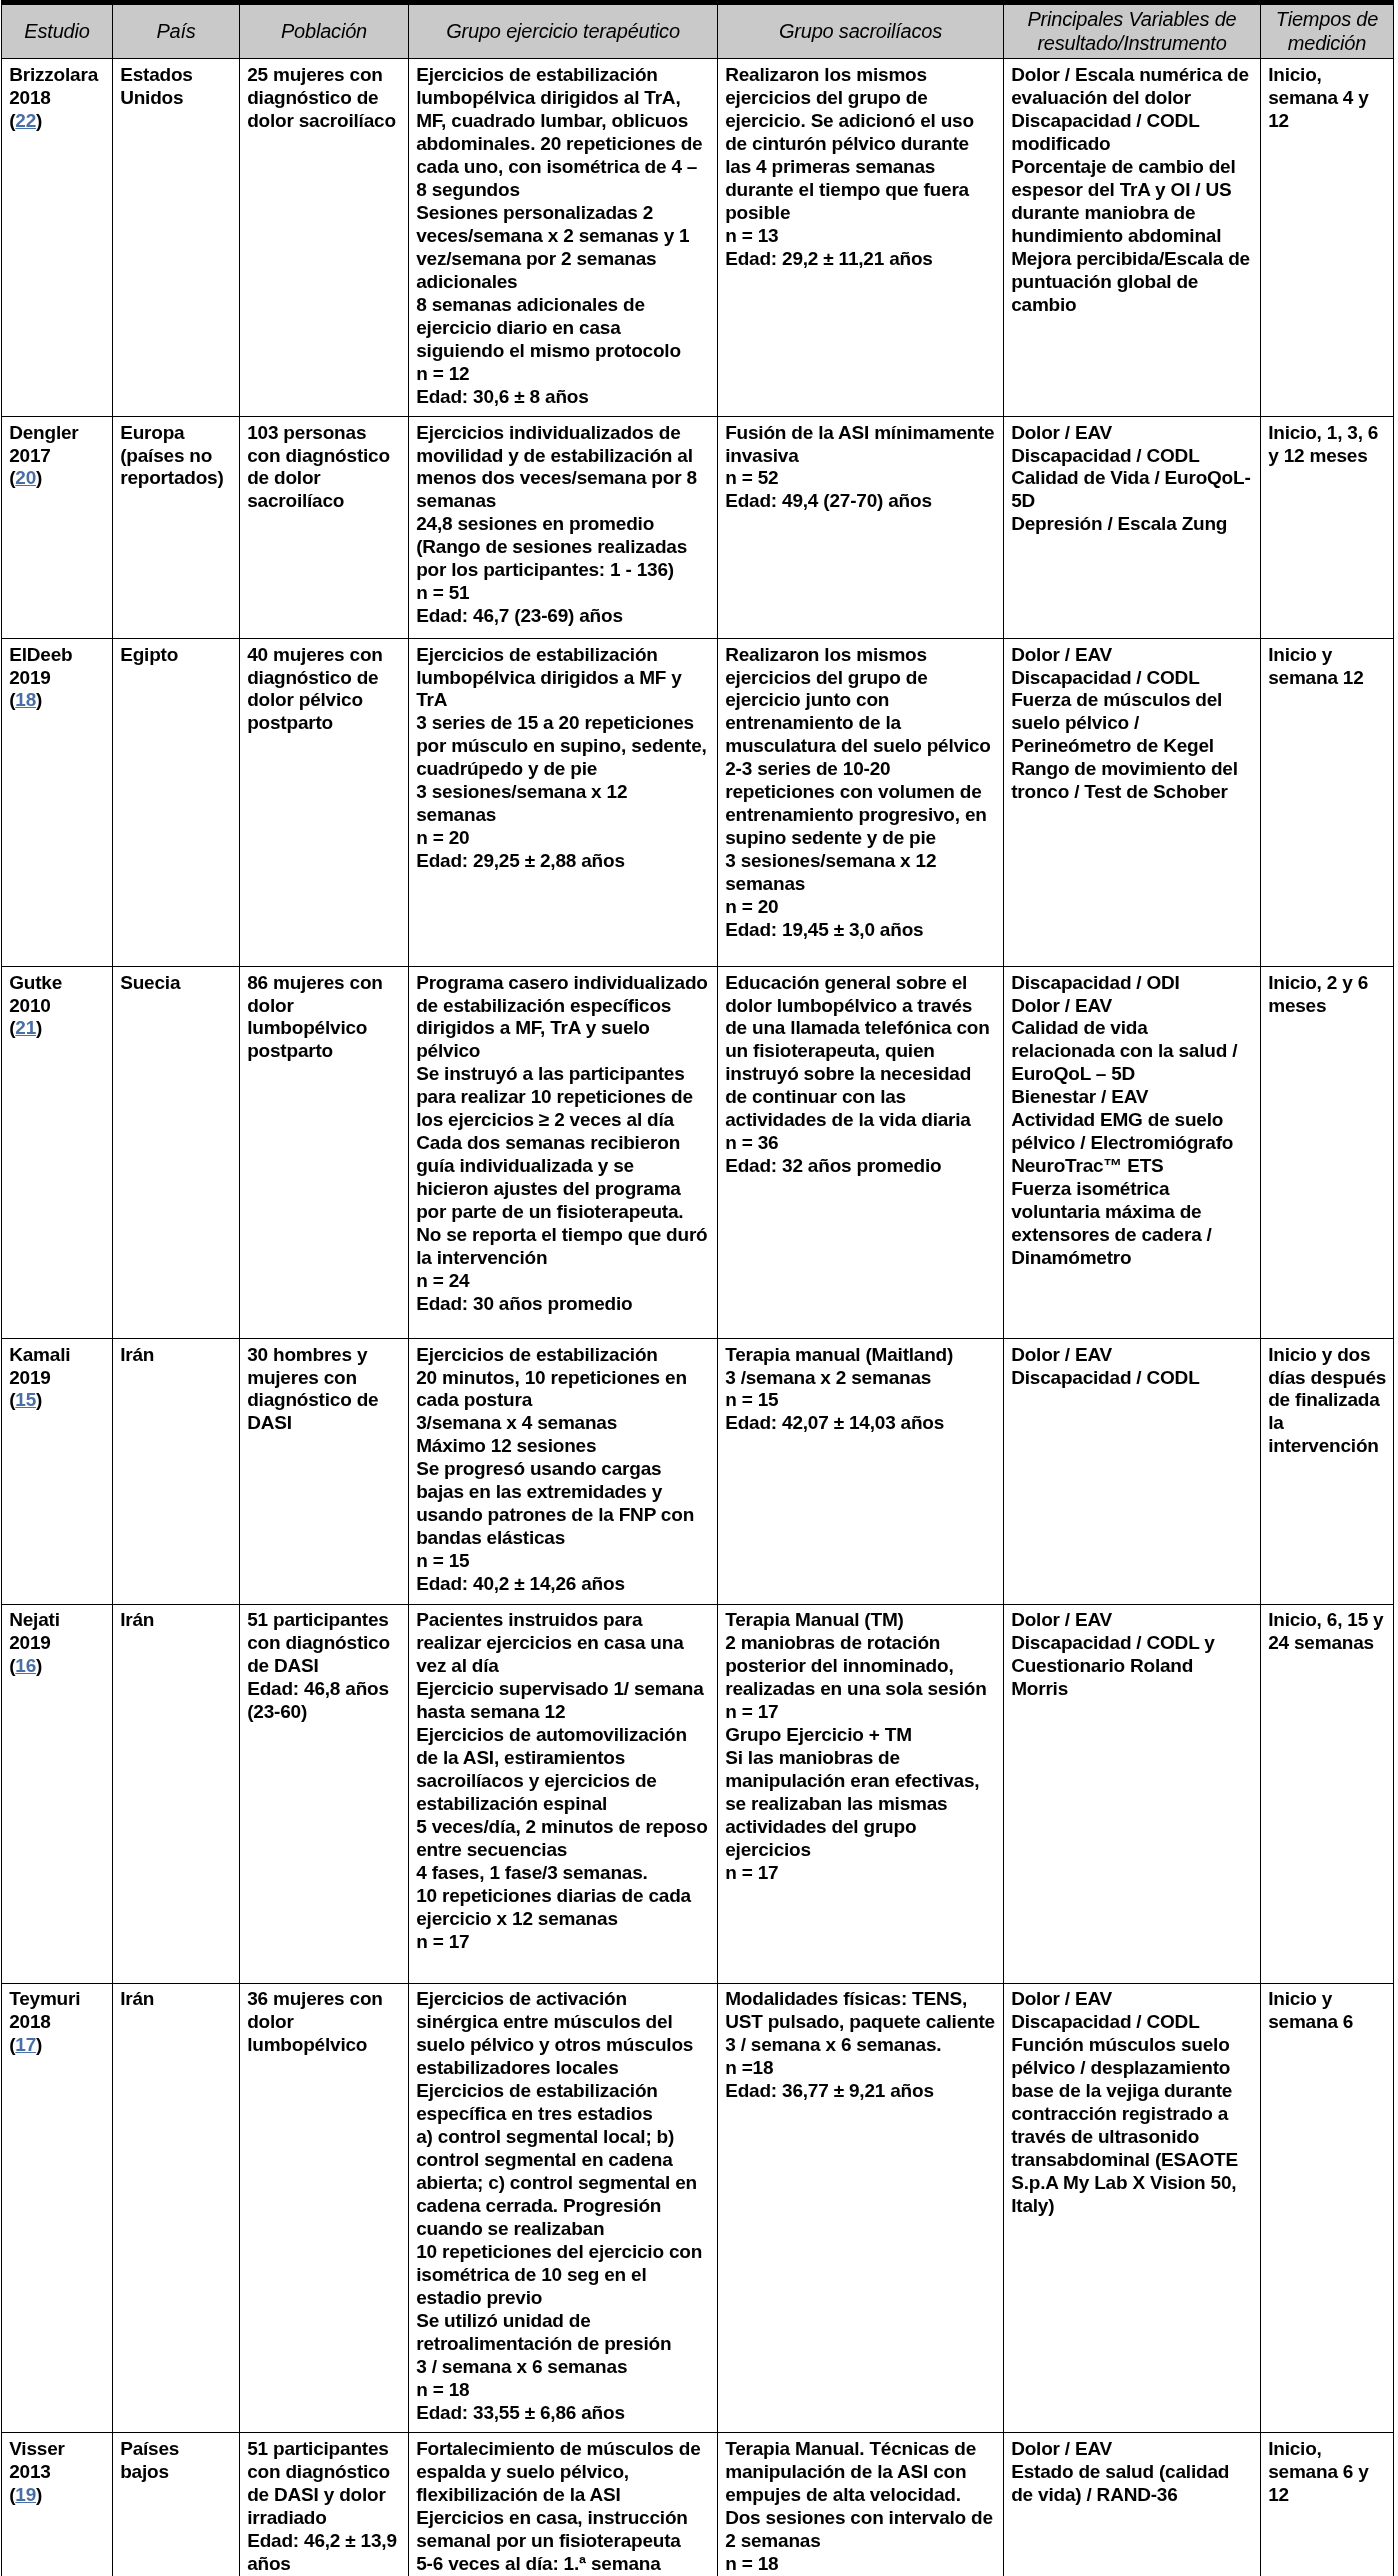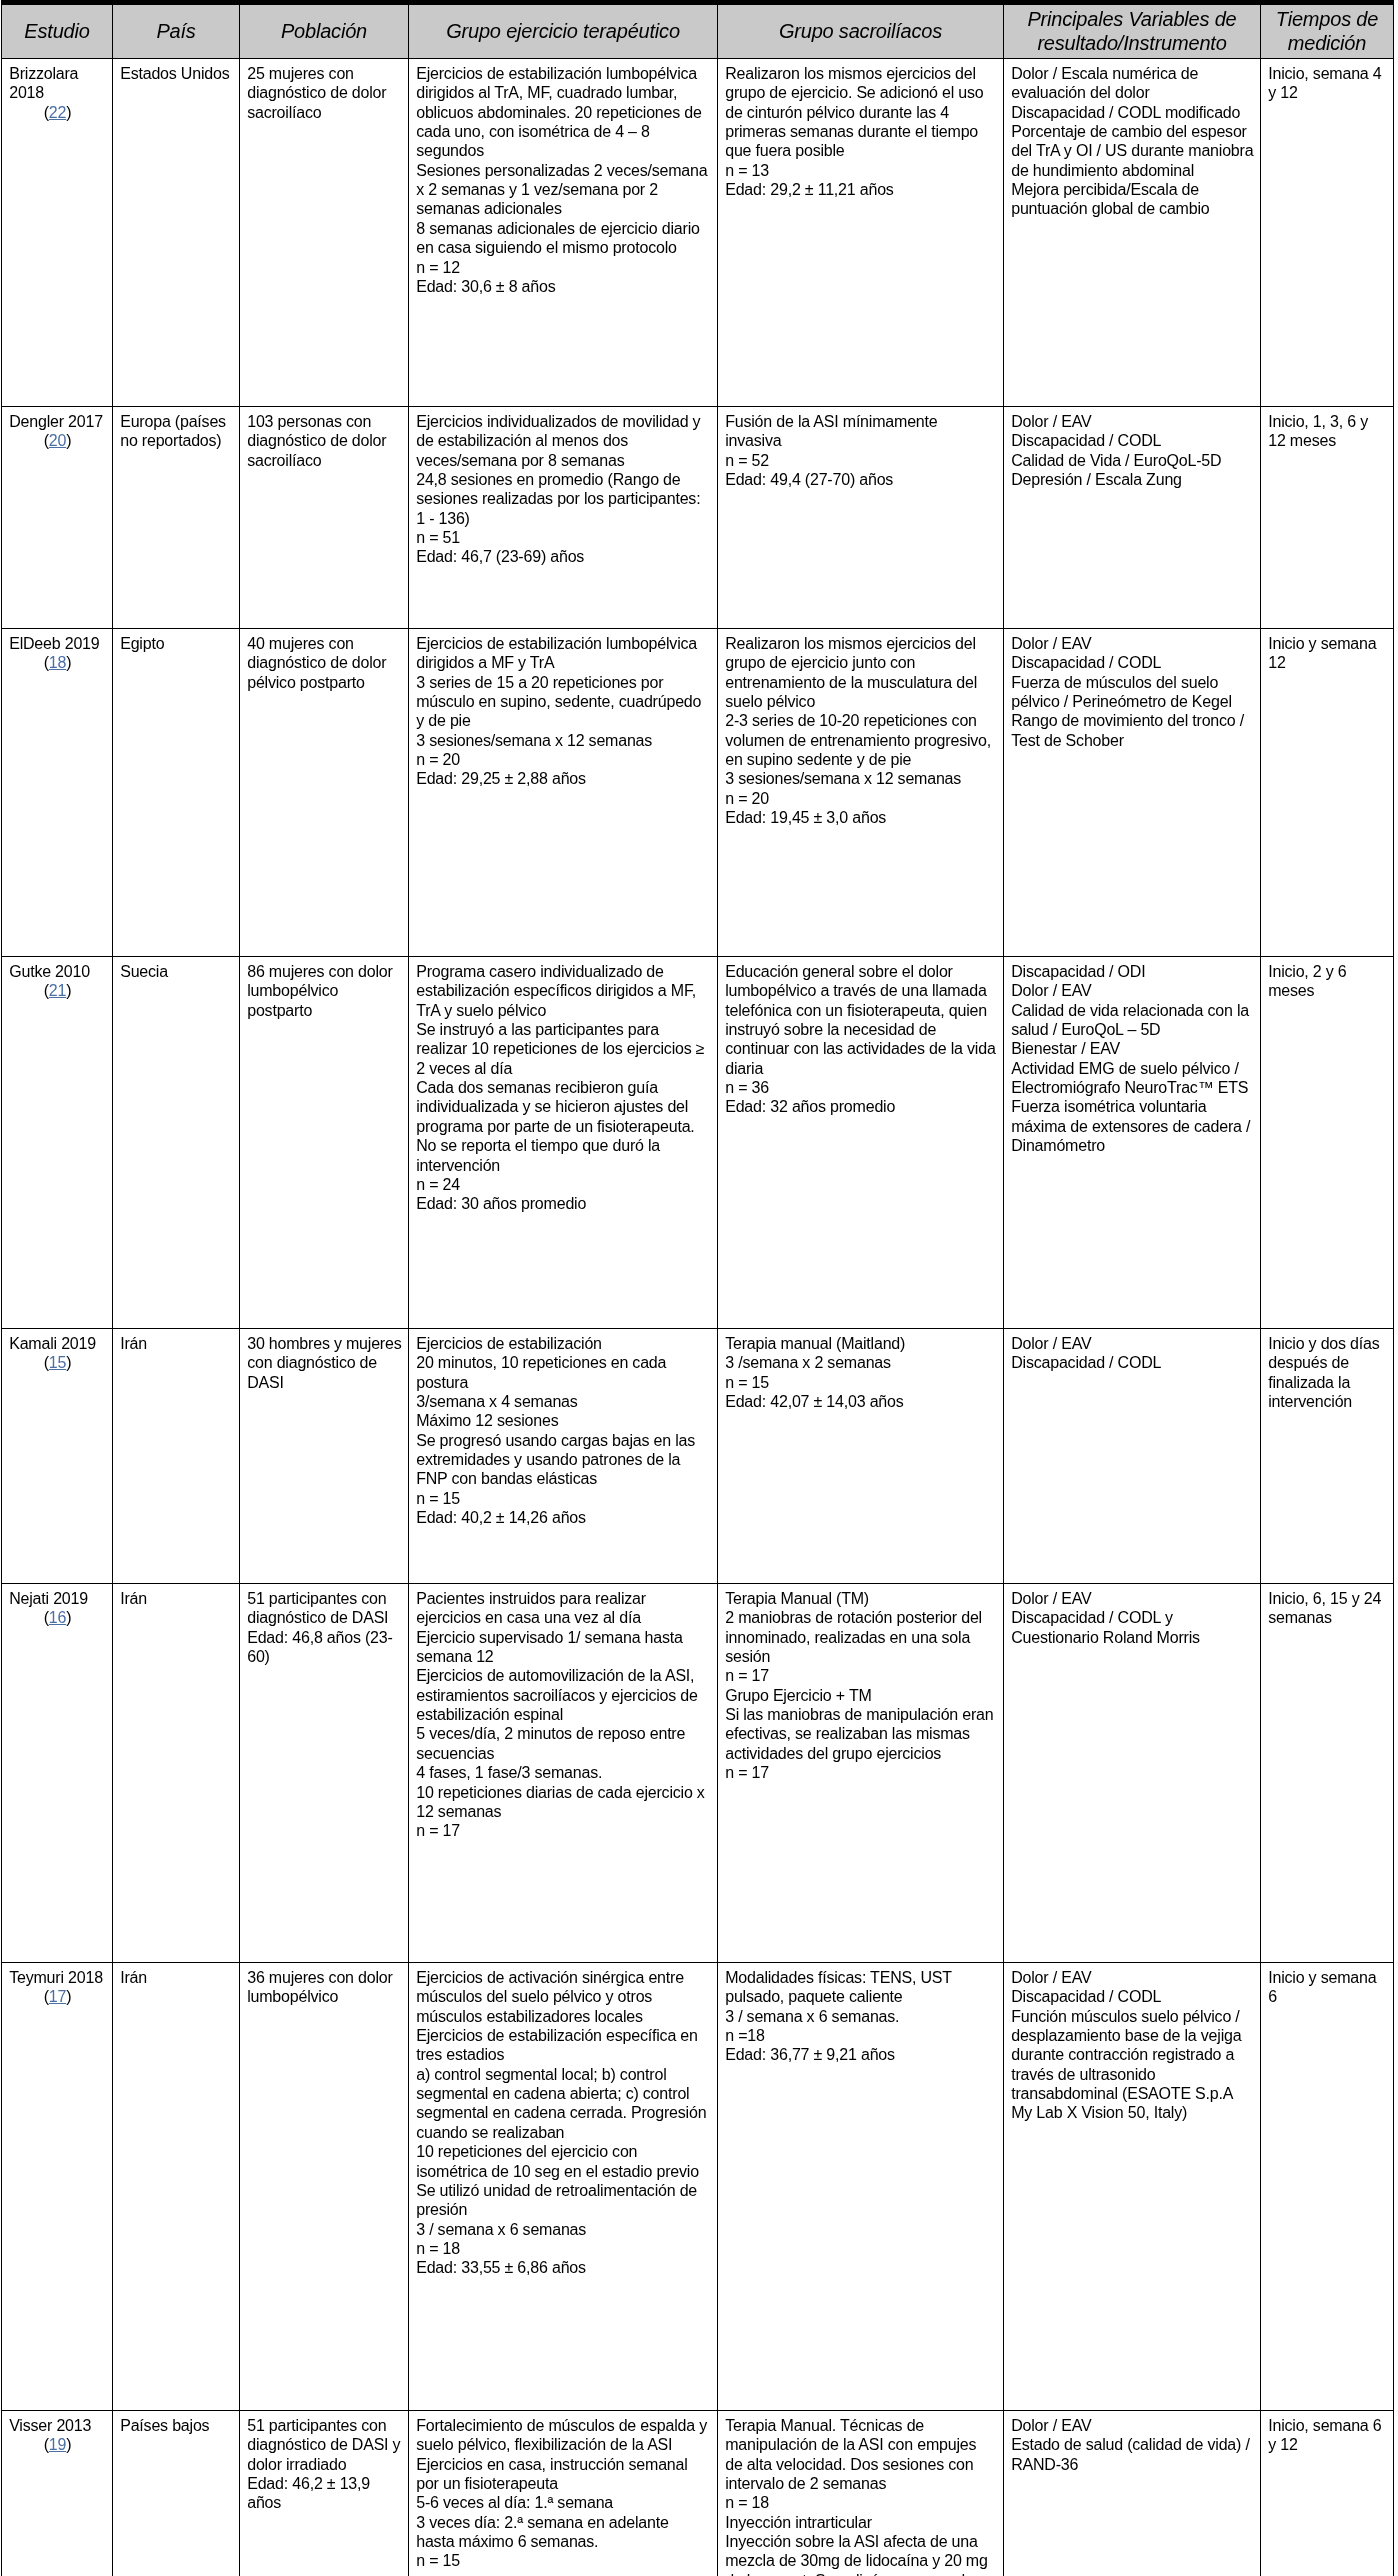--- a/index.html
+++ b/index.html
@@ -31,26 +31,27 @@
     font-size:20px;
     line-height:1.18;
     text-align:center;
     vertical-align:middle;
     padding:3.1px 5.2px;
   }
   td{
     vertical-align:top;
     text-align:left;
     padding:4.6px 6.2px 7.2px 7.2px;
-    font-size:16px;
+    font-size:19px;
     line-height:1.21;
     white-space:pre-wrap;
     overflow-wrap:break-word;
-  }
-  td .cit{display:block;text-align:center;}
+    font-weight:bold;
+  }
+  td .cit{display:block;}
   a.ref{color:#4a6fa5;text-decoration:underline;cursor:pointer;}
   
   #rows tr:nth-child(1){height:348px;}
   #rows tr:nth-child(2){height:222px;}
   #rows tr:nth-child(3){height:328px;}
   #rows tr:nth-child(4){height:372px;}
   #rows tr:nth-child(5){height:255px;}
   #rows tr:nth-child(6){height:379px;margin-left:45px;}
   #rows tr:nth-child(7){height:448px;}
   #rows tr:nth-child(8){height:397px;}

